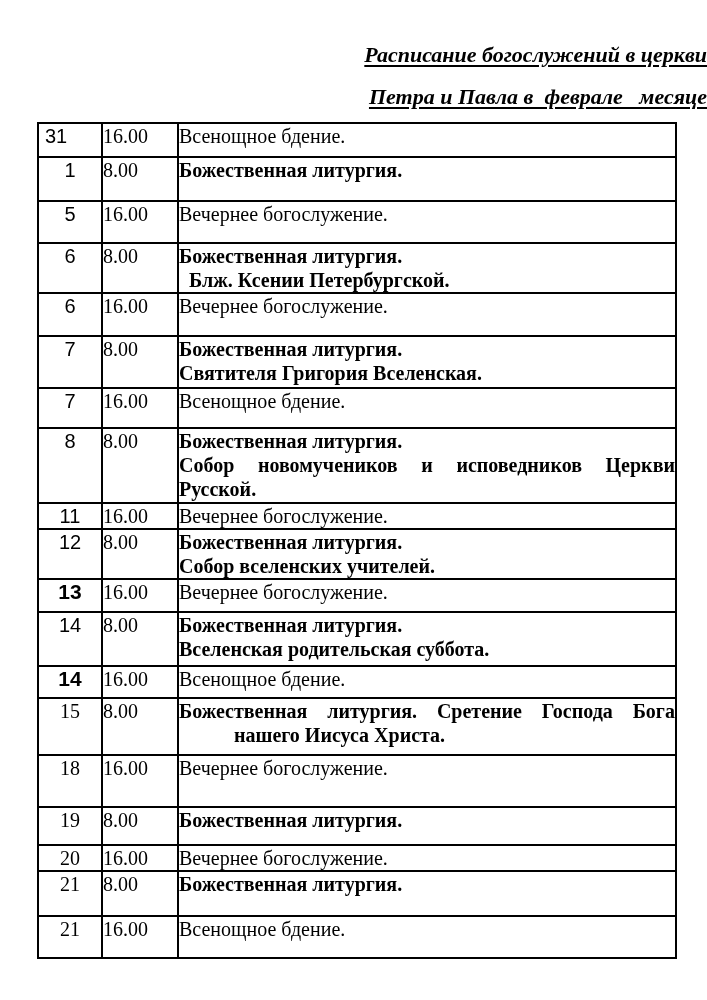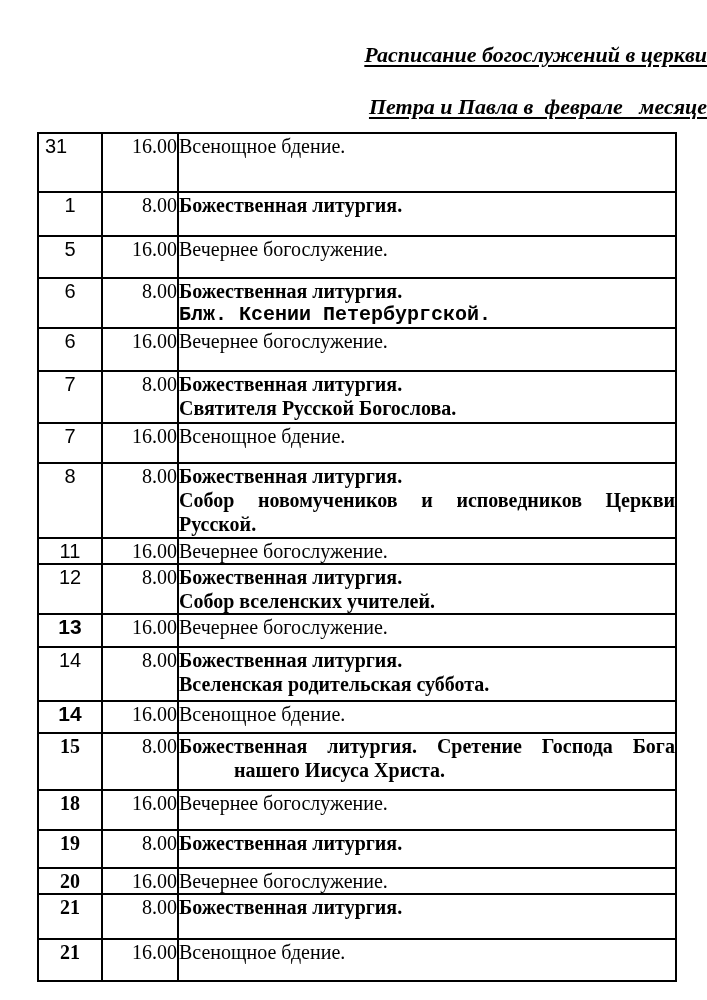--- a/index.html
+++ b/index.html
@@ -21,21 +21,21 @@
     font-style: italic;
     line-height: 26px;
     text-align: right;
     text-decoration: underline;
     text-decoration-thickness: 2px;
     text-underline-offset: 3px;
     white-space: pre;
     color: #000000;
   }
   #title-line-1 { margin-top: 42px; padding-left: 95px; }
-  #title-line-2 { margin-top: 26px; padding-left: 65px; }
+  #title-line-2 { margin-top: 16px; padding-left: 65px; }
 
   table.schedule {
     border-collapse: collapse;
     table-layout: fixed;
     margin-left: 37px;
     margin-top: 12px;
     width: 640px;
   }
   table.schedule td {
     border: 2px solid #000000;
@@ -46,24 +46,23 @@
   td.c-date {
     width: 56px;
     text-align: center;
     font-family: "Liberation Sans", sans-serif;
     font-size: 20px;
     line-height: 24px;
     padding-top: 4px;
   }
   td.c-date.align-left { text-align: left; padding-left: 6px; }
   td.c-date.small { font-size: 21px; font-weight: bold; }
-  td.c-date.serif-date { font-family: "Liberation Serif", serif; font-weight: bold; }
+  td.c-date.serif-date { font-family: "Liberation Serif", serif; }
   td.c-time {
     width: 74px;
-    text-align: right;
     padding-right: 10px;
     padding-top: 3px;
     font-family: "Liberation Serif", serif;
     font-size: 20px;
     line-height: 24px;
   }
   td.c-desc {
     padding-left: 7px;
     padding-right: 6px;
     padding-top: 3px;
@@ -81,21 +80,21 @@
 </style>
 </head>
 <body>
 
 <div class="doc-title" id="title-line-1">Расписание богослужений в церкви</div>
 
 <div class="doc-title" id="title-line-2">Петра и Павла в  феврале   месяце</div>
 
 <table class="schedule">
   <tbody id="schedule-body">
-      <tr style="height: 59px;">
+      <tr style="height: 34px;">
         <td class="c-date align-left">31</td>
         <td class="c-time">16.00</td>
         <td class="c-desc">
           <div class="desc-line">Всенощное бдение.</div>
         </td>
       </tr>
       <tr class="emphasis" style="height: 44px;">
         <td class="c-date">1</td>
         <td class="c-time">8.00</td>
         <td class="c-desc">
@@ -107,36 +106,36 @@
         <td class="c-time">16.00</td>
         <td class="c-desc">
           <div class="desc-line">Вечернее богослужение.</div>
         </td>
       </tr>
       <tr class="emphasis" style="height: 50px;">
         <td class="c-date">6</td>
         <td class="c-time">8.00</td>
         <td class="c-desc">
           <div class="desc-line">Божественная литургия.</div>
-          <div class="desc-line" style="padding-left: 0; font-family: Liberation Mono, monospace;">Блж. Ксении Петербургской.</div>
+          <div class="desc-line" style="padding-left: 10px;">Блж. Ксении Петербургской.</div>
         </td>
       </tr>
       <tr style="height: 43px;">
         <td class="c-date">6</td>
         <td class="c-time">16.00</td>
         <td class="c-desc">
           <div class="desc-line">Вечернее богослужение.</div>
         </td>
       </tr>
       <tr class="emphasis" style="height: 52px;">
         <td class="c-date">7</td>
         <td class="c-time">8.00</td>
         <td class="c-desc">
           <div class="desc-line">Божественная литургия.</div>
-          <div class="desc-line">Святителя Русской Богослова.</div>
+          <div class="desc-line">Святителя Григория Вселенская.</div>
         </td>
       </tr>
       <tr style="height: 40px;">
         <td class="c-date">7</td>
         <td class="c-time">16.00</td>
         <td class="c-desc">
           <div class="desc-line">Всенощное бдение.</div>
         </td>
       </tr>
       <tr class="emphasis" style="height: 75px;">
@@ -198,21 +197,21 @@
           <div class="desc-line justify">
             <span>Божественная</span>
             <span>литургия.</span>
             <span>Сретение</span>
             <span>Господа</span>
             <span>Бога</span>
           </div>
           <div class="desc-line" style="padding-left: 55px;">нашего Иисуса Христа.</div>
         </td>
       </tr>
-      <tr style="height: 40px;">
+      <tr style="height: 52px;">
         <td class="c-date serif-date">18</td>
         <td class="c-time">16.00</td>
         <td class="c-desc">
           <div class="desc-line">Вечернее богослужение.</div>
         </td>
       </tr>
       <tr class="emphasis" style="height: 38px;">
         <td class="c-date serif-date">19</td>
         <td class="c-time">8.00</td>
         <td class="c-desc">

